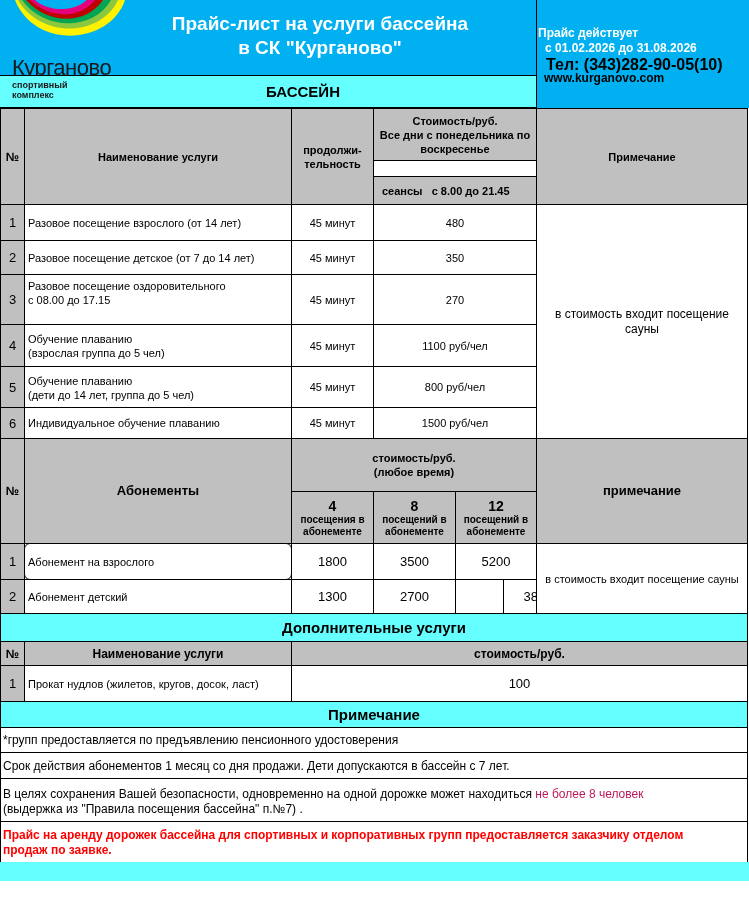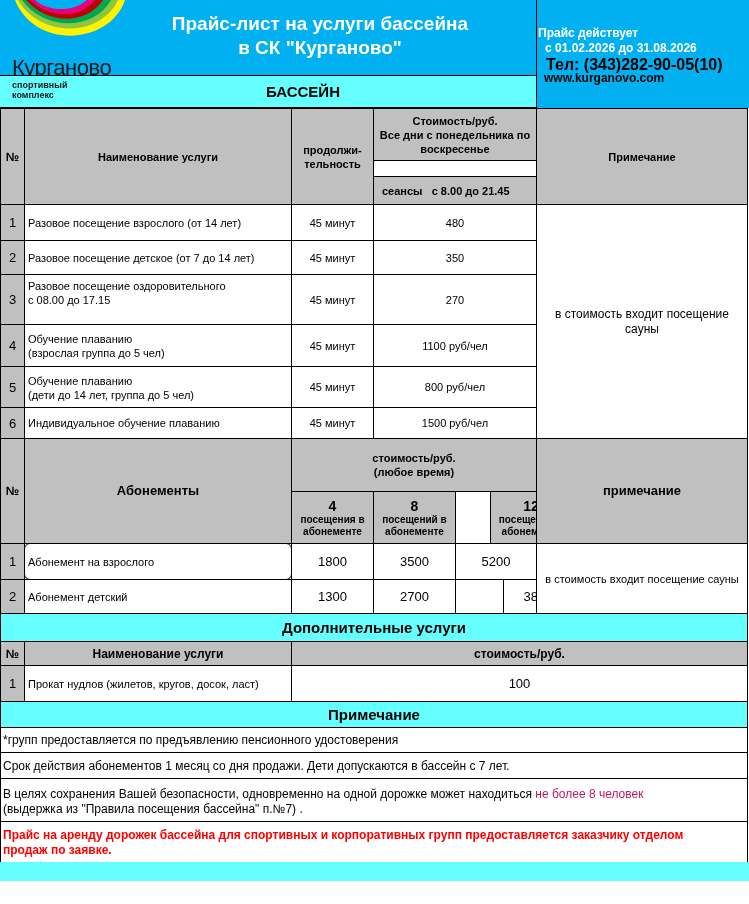--- a/index.html
+++ b/index.html
@@ -118,21 +118,21 @@
 <div class="abs gray b center hdr" style="left:291px;top:491px;width:83px;height:53px;flex-direction:column;font-size:10px;line-height:12px;">
   <span style="font-size:14px;line-height:16px;">4</span>
   <span>посещения в</span>
   <span>абонементе</span>
 </div>
 <div class="abs gray b center hdr" style="left:373px;top:491px;width:83px;height:53px;flex-direction:column;font-size:10px;line-height:12px;">
   <span style="font-size:14px;line-height:16px;">8</span>
   <span>посещений в</span>
   <span>абонементе</span>
 </div>
-<div class="abs gray b center hdr" style="left:455px;top:491px;width:82px;height:53px;flex-direction:column;font-size:10px;line-height:12px;margin-left:35px;">
+<div class="abs gray b center hdr" style="left:455px;top:491px;width:82px;height:53px;flex-direction:column;font-size:10px;line-height:12px;">
   <span style="font-size:14px;line-height:16px;">12</span>
   <span>посещений в</span>
   <span>абонементе</span>
 </div>
 <div class="abs gray b center hdr" style="left:536px;top:438px;width:212px;height:106px;font-size:13px;">примечание</div>
 
 <div class="abs gray b center num" style="left:0;top:543px;width:25px;height:37px;">1</div>
 <div class="abs white b left cell" style="left:24px;top:543px;width:268px;height:37px;border-radius:6px;">Абонемент на взрослого</div>
 <div class="abs white b center num" style="left:291px;top:543px;width:83px;height:37px;">1800</div>
 <div class="abs white b center num" style="left:373px;top:543px;width:83px;height:37px;">3500</div>

